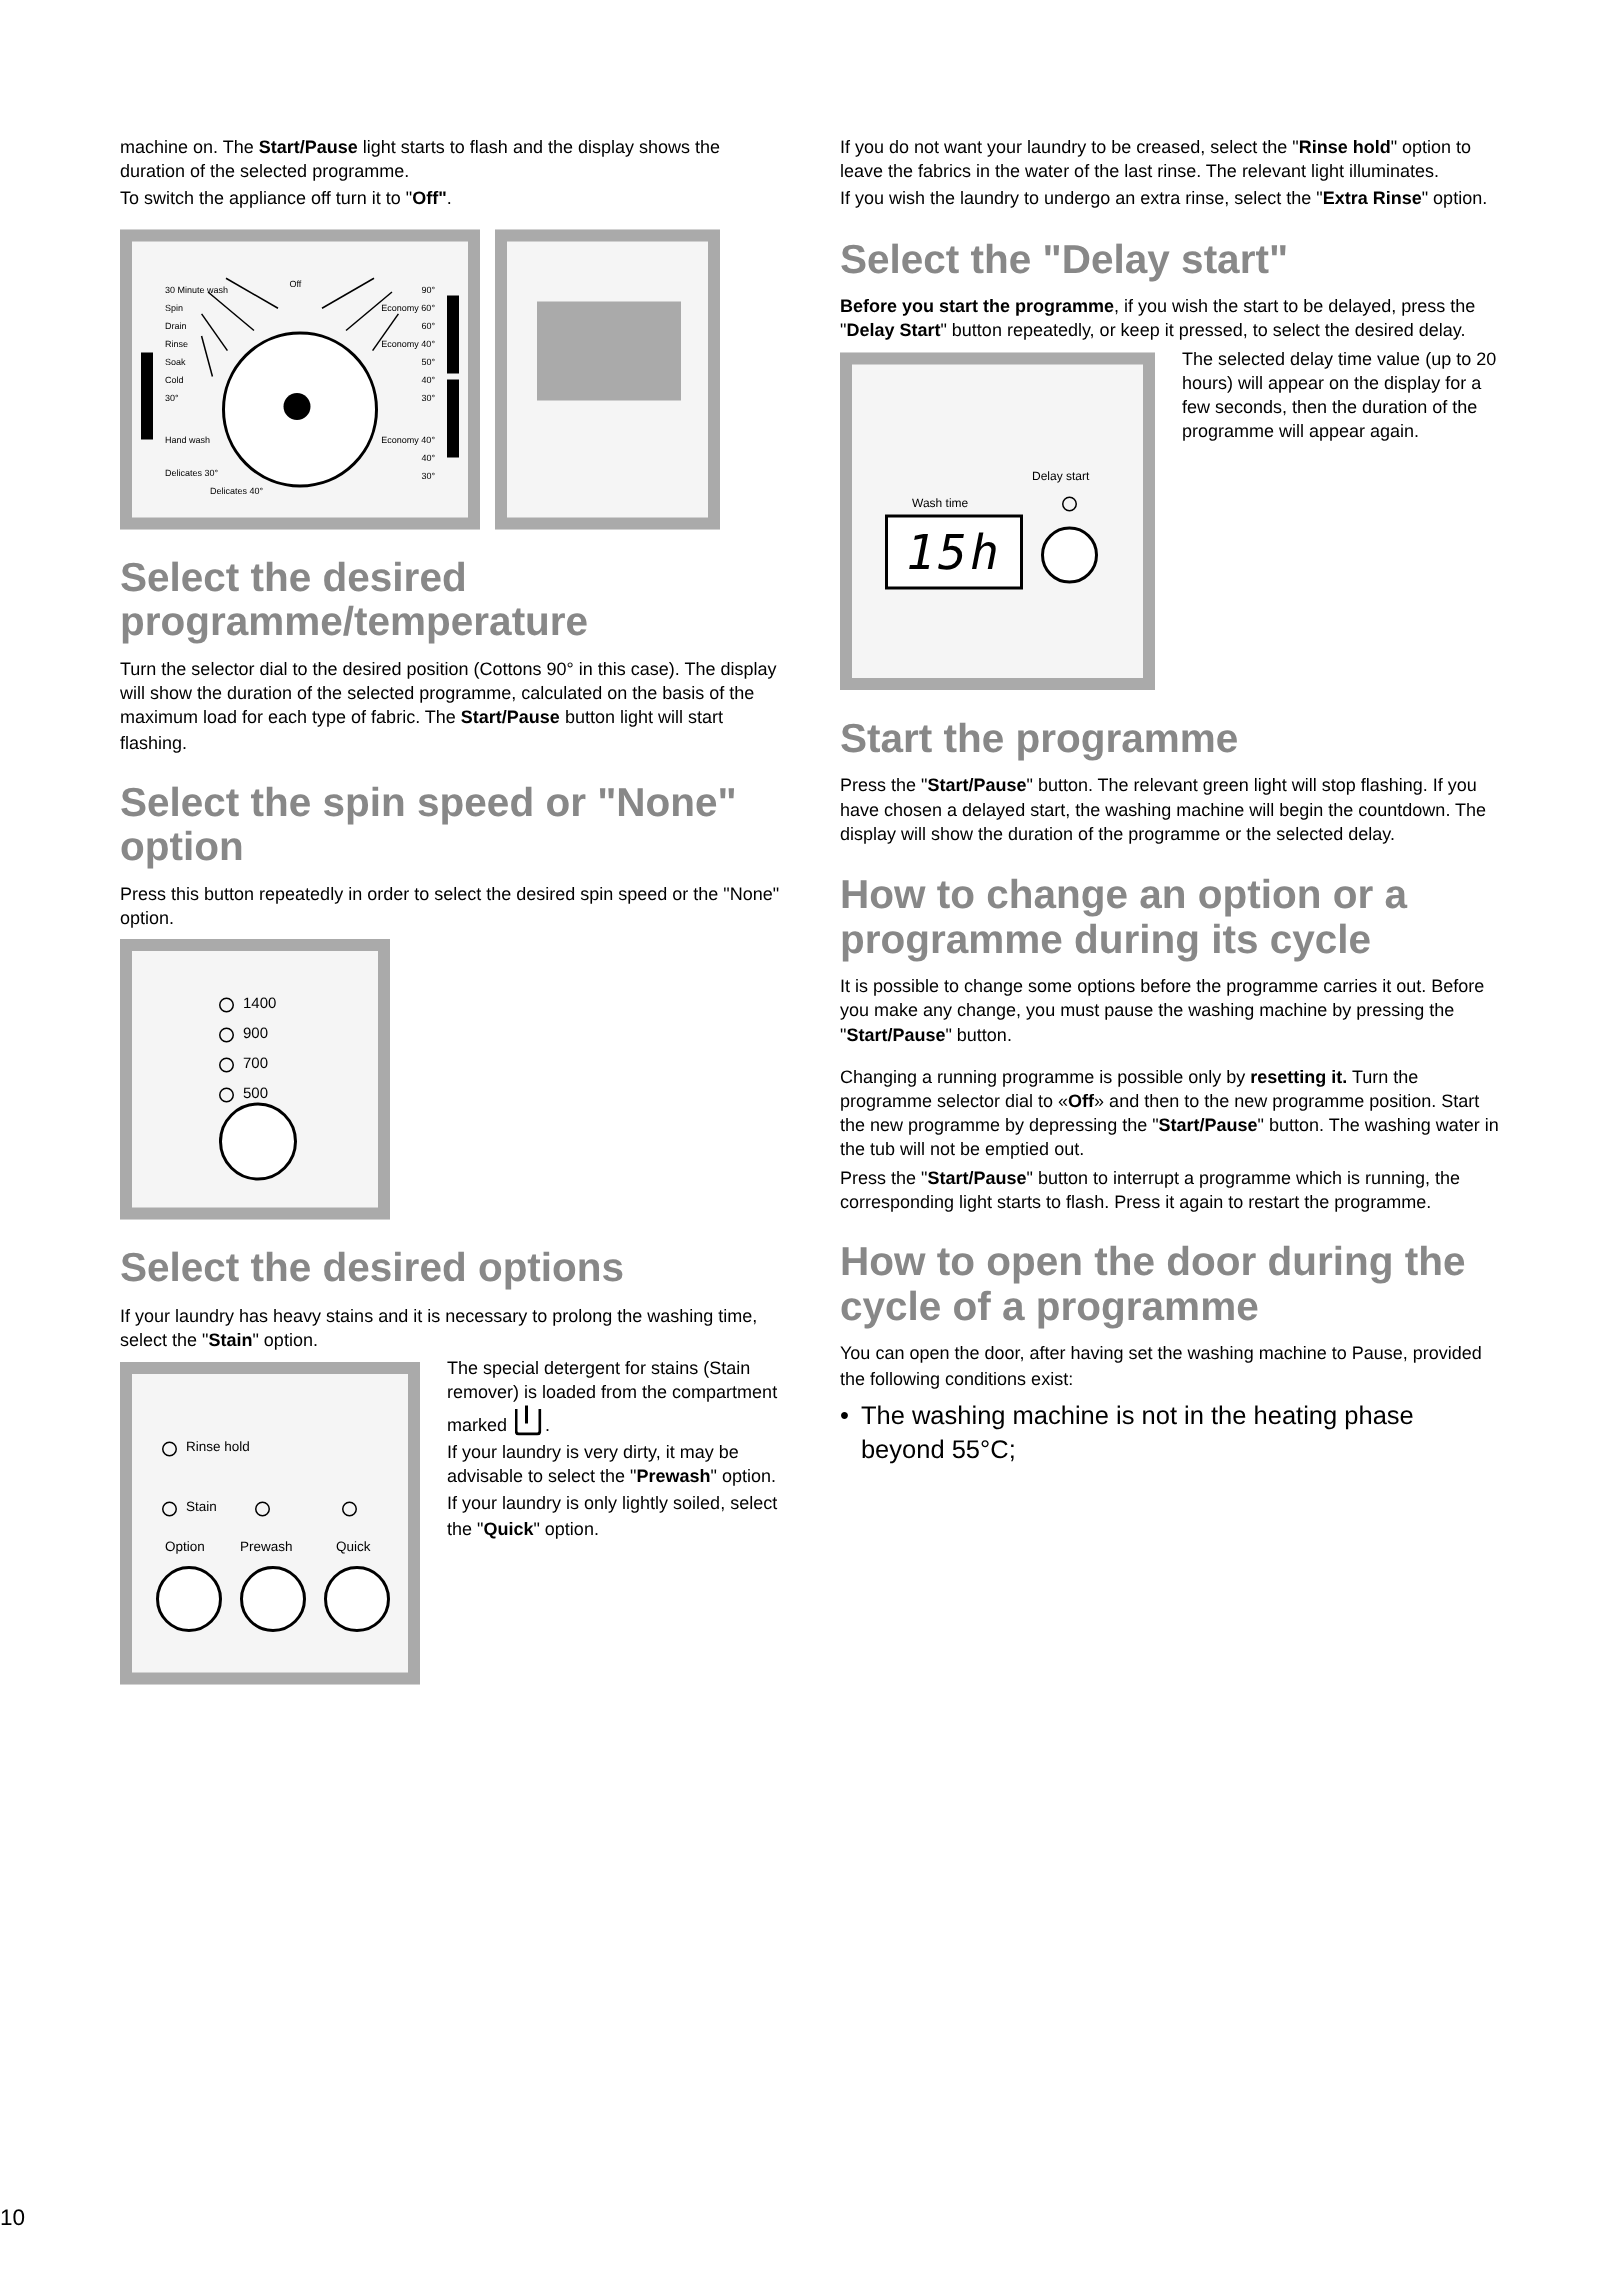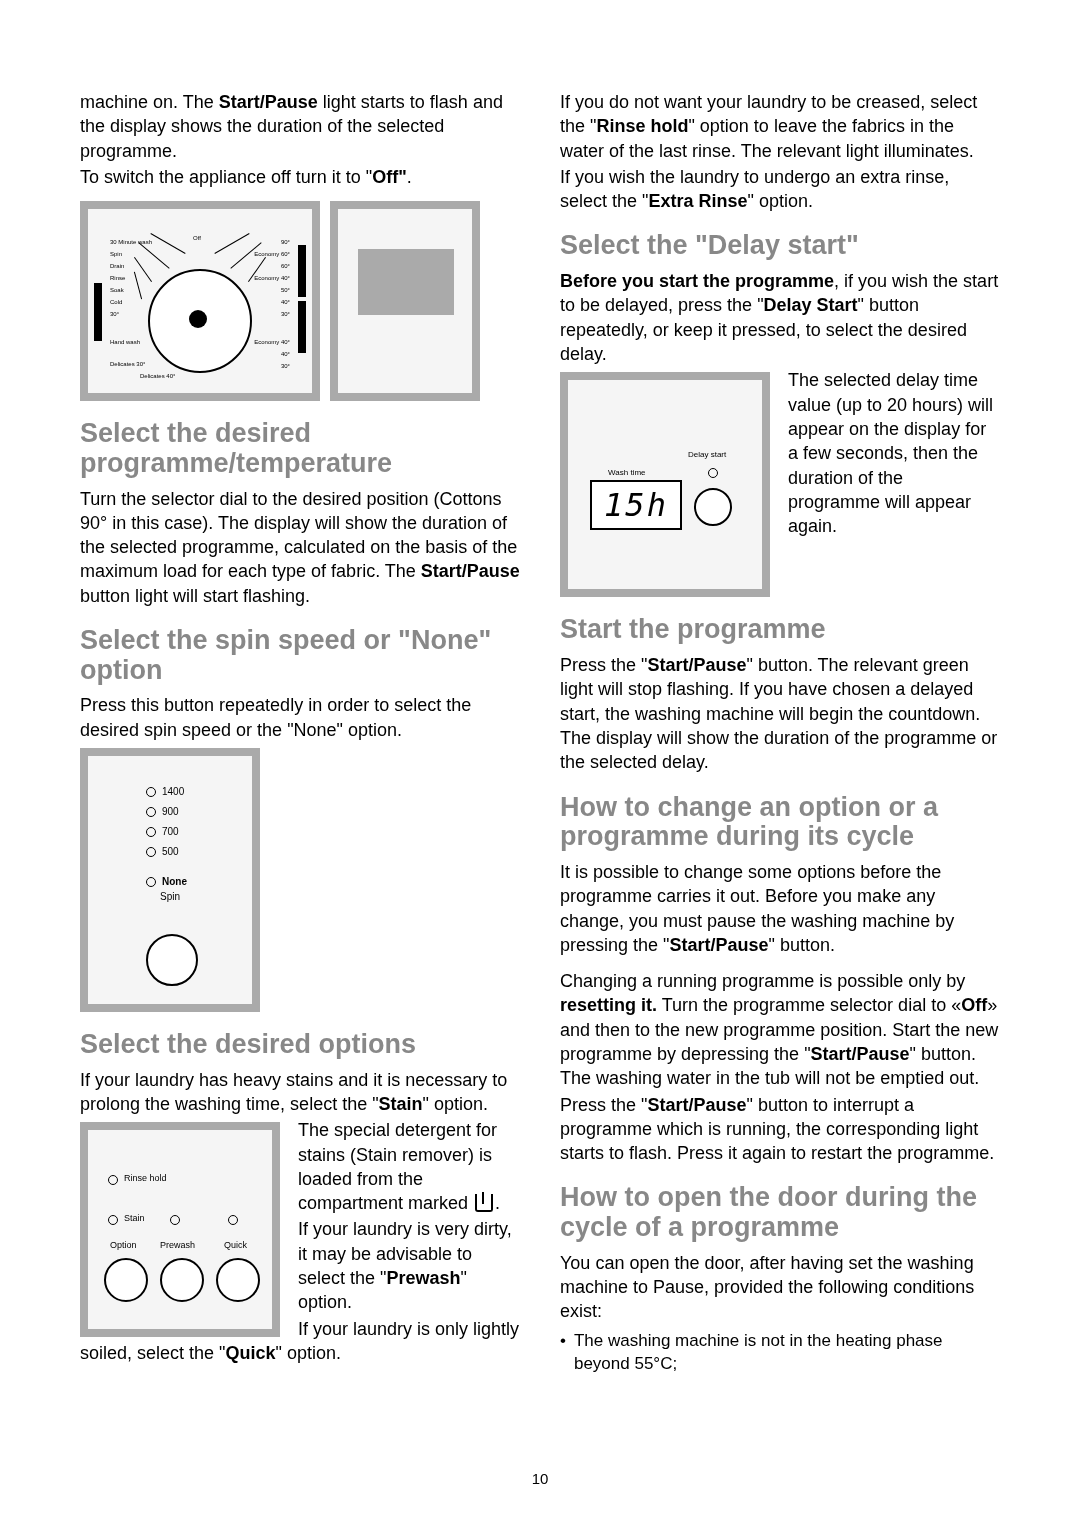--- a/index.html
+++ b/index.html
@@ -17,21 +17,21 @@
     box-sizing: border-box;
   }
   .columns {
     display: flex;
     gap: 40px;
   }
   .col {
     width: 440px;
   }
   .body-text {
-    font-size: 18px;
+    font-size: 12px;
     line-height: 1.35;
     margin: 0 0 2px 0;
   }
   .h1 {
     font-size: 27px;
     font-weight: bold;
     color: #888;
     line-height: 1.1;
     margin: 18px 0 8px 0;
   }
@@ -94,21 +94,21 @@
   .blank-panel .inner {
     position: absolute;
     left: 20px;
     top: 40px;
     width: 96px;
     height: 66px;
     background: #aaa;
   }
   .spin-panel {
     width: 180px;
-    height: 264px;
+    height: 187px;
     position: relative;
     margin-top: 4px;
   }
   .spin-panel .circ {
     position: absolute;
     width: 48px;
     height: 48px;
     border: 2px solid #000;
     border-radius: 50%;
     left: 58px;
@@ -191,21 +191,21 @@
     border-radius: 50%;
     background: #fff;
     left: 126px;
     top: 108px;
   }
   .page-num {
     position: absolute;
     bottom: 40px;
     width: 100%;
     left: 0;
-    text-align: center;
+    text-align: left;
     font-size: 15px;
   }
   .stain-icon {
     display: inline-block;
     border: 2px solid #000;
     border-top: none;
     width: 14px;
     height: 16px;
     border-radius: 0 0 3px 3px;
     position: relative;

